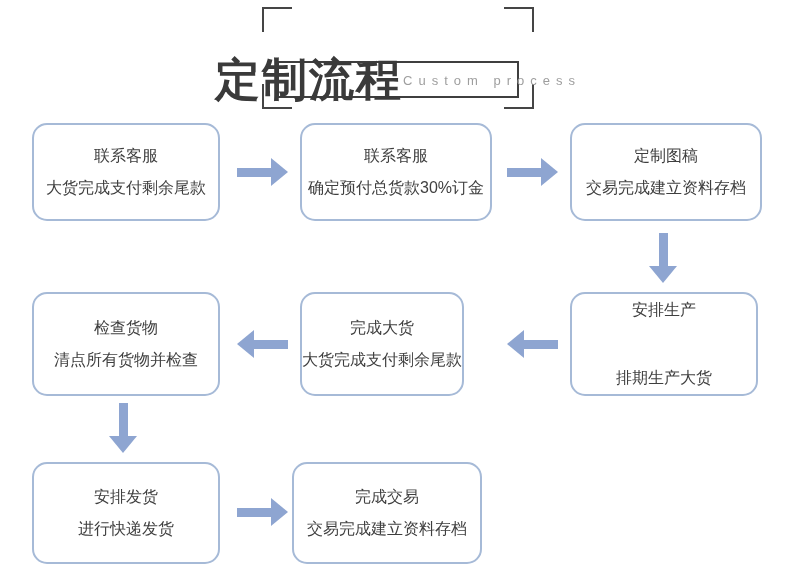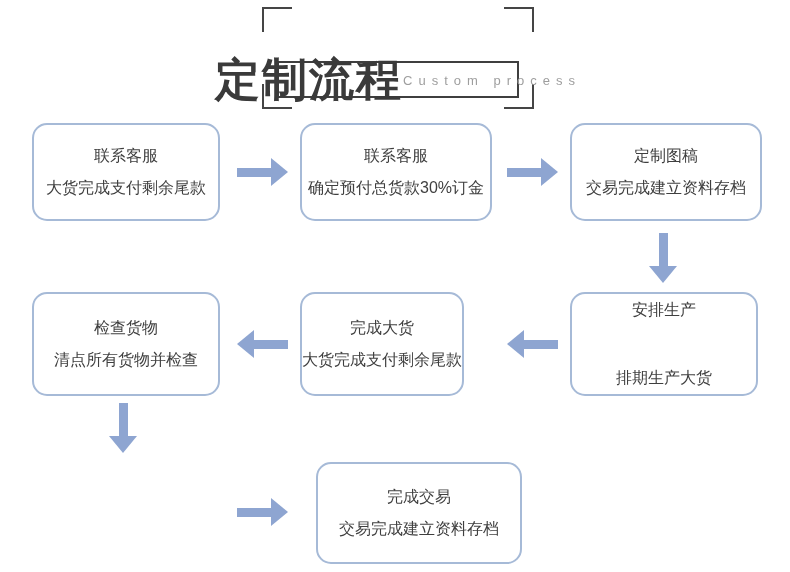--- a/index.html
+++ b/index.html
@@ -53,21 +53,21 @@
     font-size:16px;line-height:32px;
     white-space:nowrap;text-align:center;
   }
   .b1{left:32px;top:123px;width:188px;height:98px;}
   .b2{left:300px;top:123px;width:192px;height:98px;}
   .b3{left:570px;top:123px;width:192px;height:98px;}
   .b4{left:570px;top:292px;width:188px;height:104px;justify-content:space-between;}
   .b5{left:300px;top:292px;width:164px;height:104px;align-items:center;}
   .b6{left:32px;top:292px;width:188px;height:104px;}
   .b7{left:32px;top:462px;width:188px;height:102px;}
-  .b8{left:316px;top:462px;width:206px;height:102px;}
+  .b8{left:292px;top:462px;width:190px;height:102px;}
 
   
   .arrow{position:absolute;display:flex;align-items:center;}
   .arrow .shaft{background:var(--arrow);}
   .arrow.right .shaft,.arrow.left .shaft{width:34px;height:9px;}
   .arrow.right .head{
     width:0;height:0;
     border-top:14px solid transparent;border-bottom:14px solid transparent;
     border-left:17px solid var(--arrow);
   }
@@ -124,20 +124,24 @@
     <div class="step-desc">排期生产大货</div>
   </div>
   <div class="step b5">
     <div class="step-title">完成大货</div>
     <div class="step-desc">大货完成支付剩余尾款</div>
   </div>
   <div class="step b6">
     <div class="step-title">检查货物</div>
     <div class="step-desc">清点所有货物并检查</div>
   </div>
+  <div class="step b7">
+    <div class="step-title">安排发货</div>
+    <div class="step-desc">进行快递发货</div>
+  </div>
   <div class="step b8">
     <div class="step-title">完成交易</div>
     <div class="step-desc">交易完成建立资料存档</div>
   </div>
 
   <div class="arrow right a1">
     <span class="shaft"></span>
     <span class="head"></span>
   </div>
   <div class="arrow right a2">

